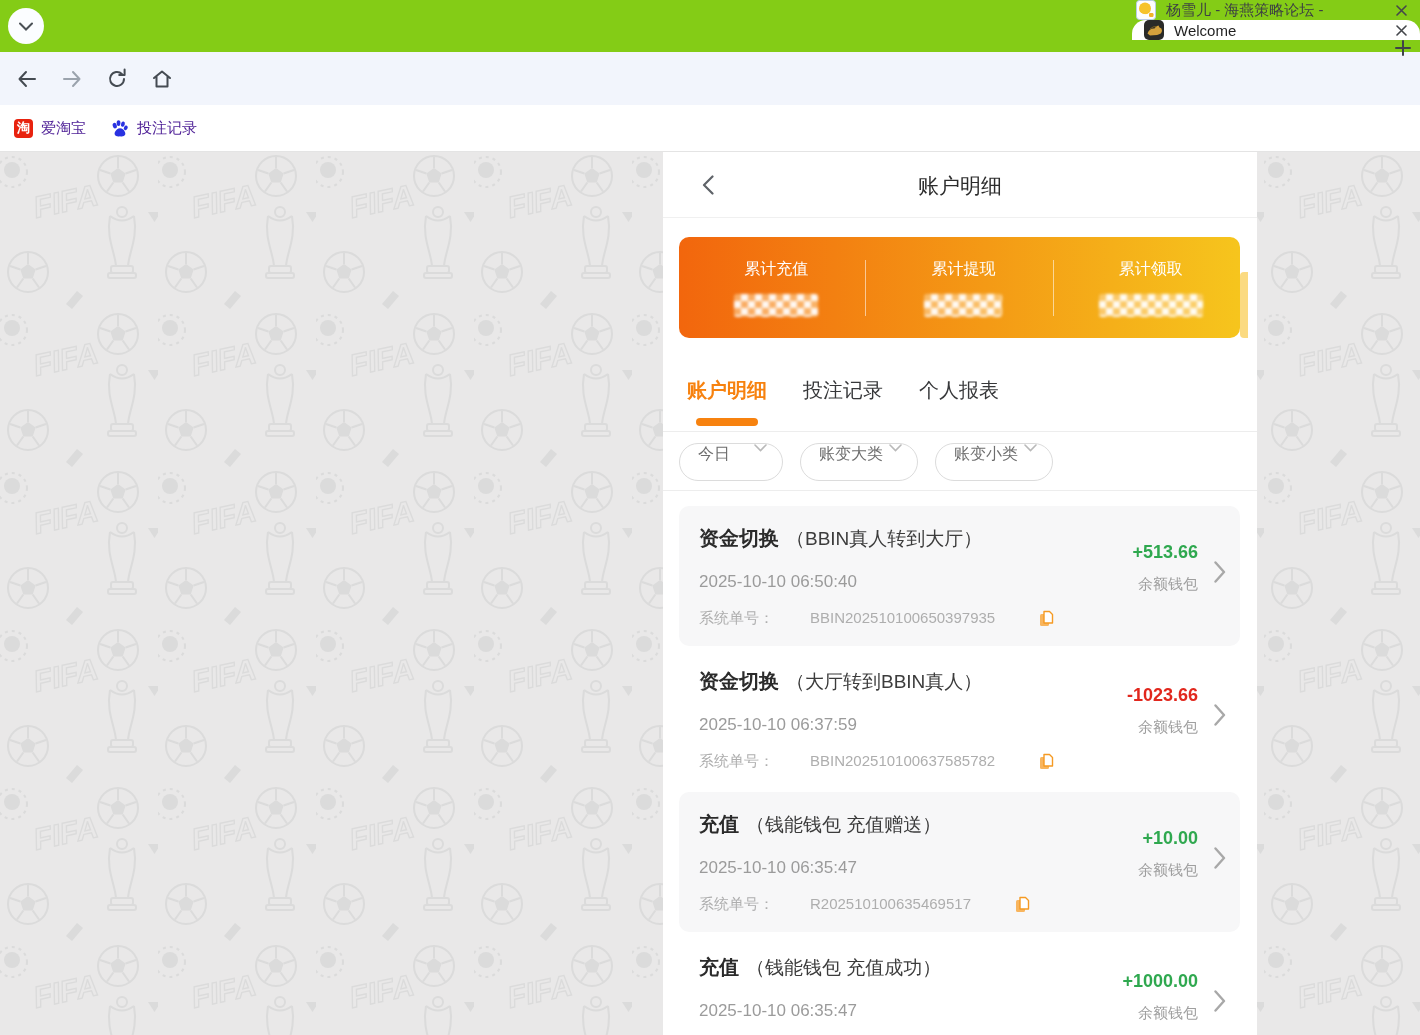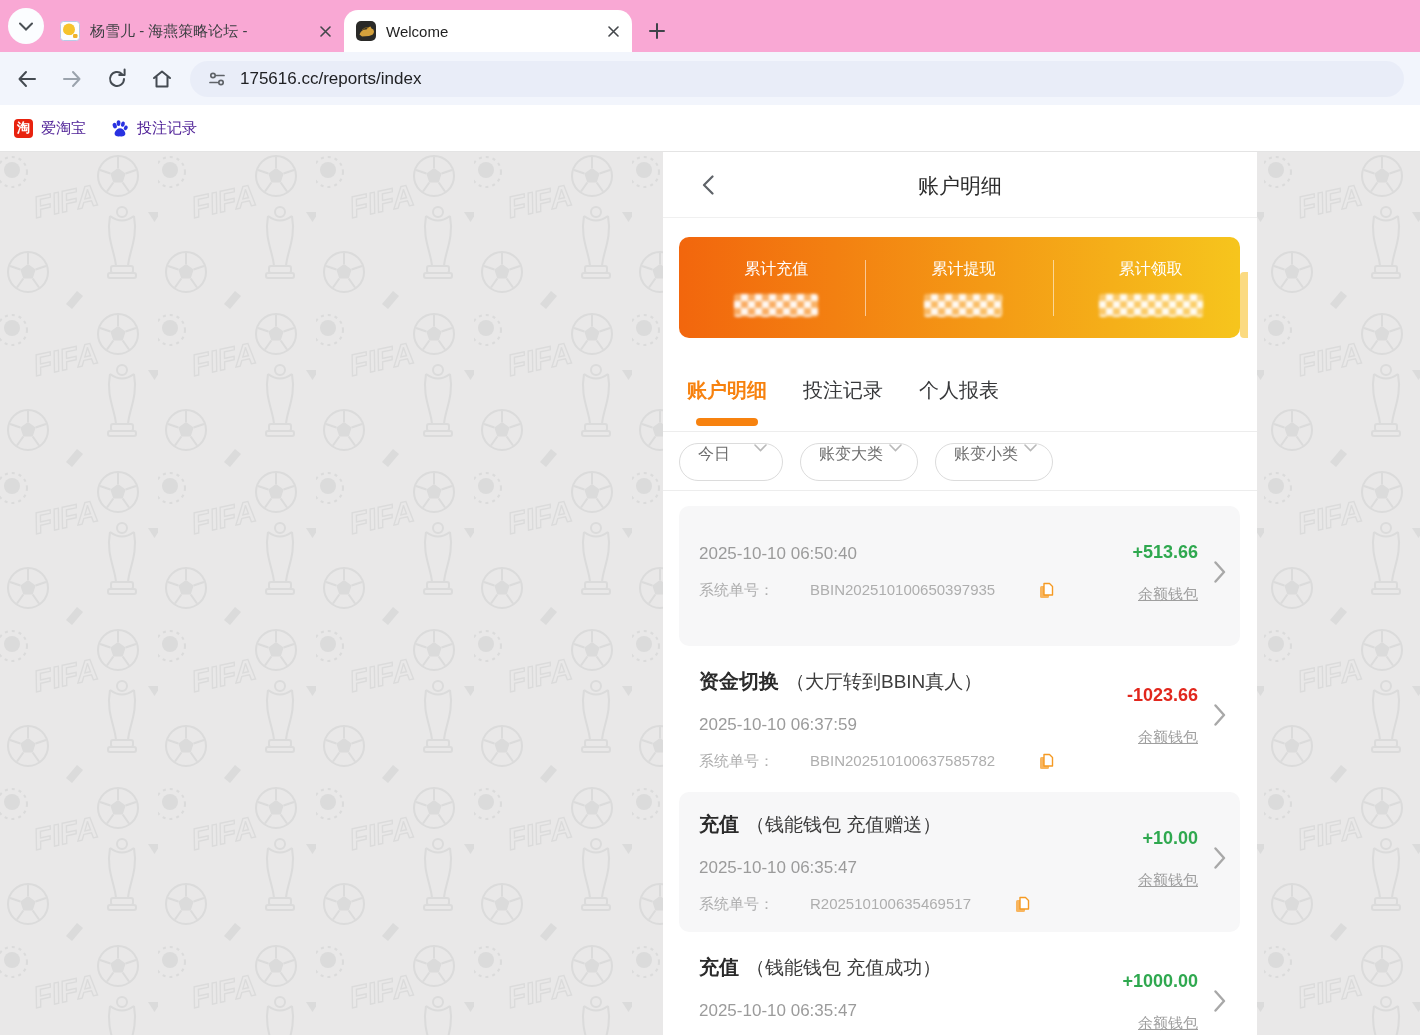--- a/index.html
+++ b/index.html
@@ -1,20 +1,20 @@
 <!DOCTYPE html>
 <html><head>
 <meta charset="utf-8">
 <style>
   * { box-sizing: border-box; margin: 0; padding: 0; }
   html,body { width:1420px; height:1035px; overflow:hidden; }
   body { font-family:"Liberation Sans", sans-serif; background:#e9e8e8; }
 
   
-  .tabstrip { height:52px; background:#f9a8d4; position:relative; display:flex; align-items:flex-end; }
+  .tabstrip { height:52px; background:#84cc16; position:relative; display:flex; align-items:flex-end;flex-direction:column; }
   .tab-search { position:absolute; left:8px; top:8px; width:36px; height:36px; border-radius:50%;
                 background:#fbfdff; display:flex; align-items:center; justify-content:center; }
   .tab { height:42px; display:flex; align-items:center; padding:0 10px 0 12px; }
   .tab.inactive { width:296px; margin-left:48px; color:#3d4043; }
   .tab.active { width:288px; background:#fff; border-radius:14px 14px 0 0; color:#1f1f1f; }
   .tab .fav { width:20px; height:20px; margin-right:10px; flex:0 0 auto; }
   .tab-title { flex:1; font-size:15px; white-space:nowrap; overflow:hidden; }
   .tab-close { width:18px; height:18px; display:flex; align-items:center; justify-content:center; }
   .newtab { width:34px; height:34px; margin:0 0 4px 8px; display:flex; align-items:center; justify-content:center; }
 
@@ -73,21 +73,21 @@
   .txn-type { font-size:20px; font-weight:bold; color:#2b2b2b; }
   .txn-desc { font-size:19px; color:#3c3c3c; margin-left:7px; }
   .txn-time { margin-top:17px; font-size:17px; line-height:23px; color:#9b9b9b; }
   .txn-order { margin-top:15px; font-size:15px; line-height:20px; color:#aeaeae; display:flex; align-items:center;gap:36px; }
   .txn.tight .txn-order { margin-top:11px; }
   .copy-ic { margin-left:8px; }
   .txn-right { position:absolute; right:42px; top:0; text-align:right; }
   .txn-amt { margin-top:36px; font-size:18px; font-weight:600; }
   .txn-amt.pos { color:#2fa84f; }
   .txn-amt.neg { color:#e1271d; }
-  .txn-wallet { margin-top:22px; font-size:15px; color:#9f9f9f;text-decoration:underline; }
+  .txn-wallet { margin-top:12px; font-size:15px; color:#9f9f9f; }
   .txn-chev { position:absolute; right:14px; top:55px; }
 </style>
 </head>
 <body>
 
 <div class="tabstrip">
   <div class="tab-search">
     <svg width="14" height="9" viewBox="0 0 14 9">
         <polyline points="1,1.5 7,7.5 13,1.5" fill="none" stroke="#4b5156" stroke-width="2" stroke-linecap="round"></polyline>
       </svg>
@@ -143,29 +143,20 @@
   <div class="navbtn">
     <svg width="24" height="24" viewBox="0 0 24 24">
       <path d="M19 12 a7 7 0 1 1 -2.1 -5" fill="none" stroke="#454b52" stroke-width="2" stroke-linecap="round"></path>
       <path d="M19.6 2.5 L19.6 8 L14.2 8" fill="none" stroke="#454b52" stroke-width="2" stroke-linecap="round" stroke-linejoin="round"></path>
     </svg>
   </div>
   <div class="navbtn">
     <svg width="24" height="24" viewBox="0 0 24 24">
         <path d="M4 11 L12 4.5 L20 11 M6.5 9.5 V19.5 H17.5 V9.5" fill="none" stroke="#454b52" stroke-width="2" stroke-linecap="round" stroke-linejoin="round"></path>
       </svg>
-  </div>
-  <div class="omnibox">
-    <svg width="22" height="22" viewBox="0 0 22 22">
-      <circle cx="7" cy="7.5" r="2.2" fill="none" stroke="#5f6368" stroke-width="1.7"></circle>
-      <path d="M10.5 7.5 H18" stroke="#5f6368" stroke-width="1.7" stroke-linecap="round"></path>
-      <circle cx="15" cy="14.5" r="2.2" fill="none" stroke="#5f6368" stroke-width="1.7"></circle>
-      <path d="M4 14.5 H11.5" stroke="#5f6368" stroke-width="1.7" stroke-linecap="round"></path>
-    </svg>
-    <span class="url">175616.cc/reports/index</span>
   </div>
 </div>
 
 <div class="bookmarks">
   <div class="bm">
     <span class="tb-ico">淘</span>
     <span class="bm-label">爱淘宝</span>
   </div>
   <div class="bm">
     <svg width="19" height="19" viewBox="0 0 20 20">
@@ -274,20 +265,23 @@
         <span>账变小类</span>
         <svg width="13" height="8" viewBox="0 0 13 8">
             <polyline points="1,1 6.5,6.5 12,1" fill="none" stroke="#b9b9b9" stroke-width="1.6" stroke-linecap="round"></polyline>
           </svg>
       </div>
     </div>
 
     <div class="list">
 
       <div class="txn gray">
+        <div class="txn-row1">
+          <span class="txn-type">资金切换</span><span class="txn-desc">（BBIN真人转到大厅）</span>
+        </div>
         <div class="txn-time">2025-10-10 06:50:40</div>
         <div class="txn-order">
           <span>系统单号：</span>
             <span>BBIN202510100650397935</span>
           <svg class="copy-ic" width="15" height="17" viewBox="0 0 15 17">
             <rect x="1" y="4" width="9" height="12" rx="1.5" fill="#f8b55e"></rect>
             <path d="M5 1.5 H10.5 L13.5 4.5 V13 H5 Z" fill="#fff" stroke="#f59a23" stroke-width="1.4" stroke-linejoin="round"></path>
           </svg>
         </div>
         <div class="txn-right">

